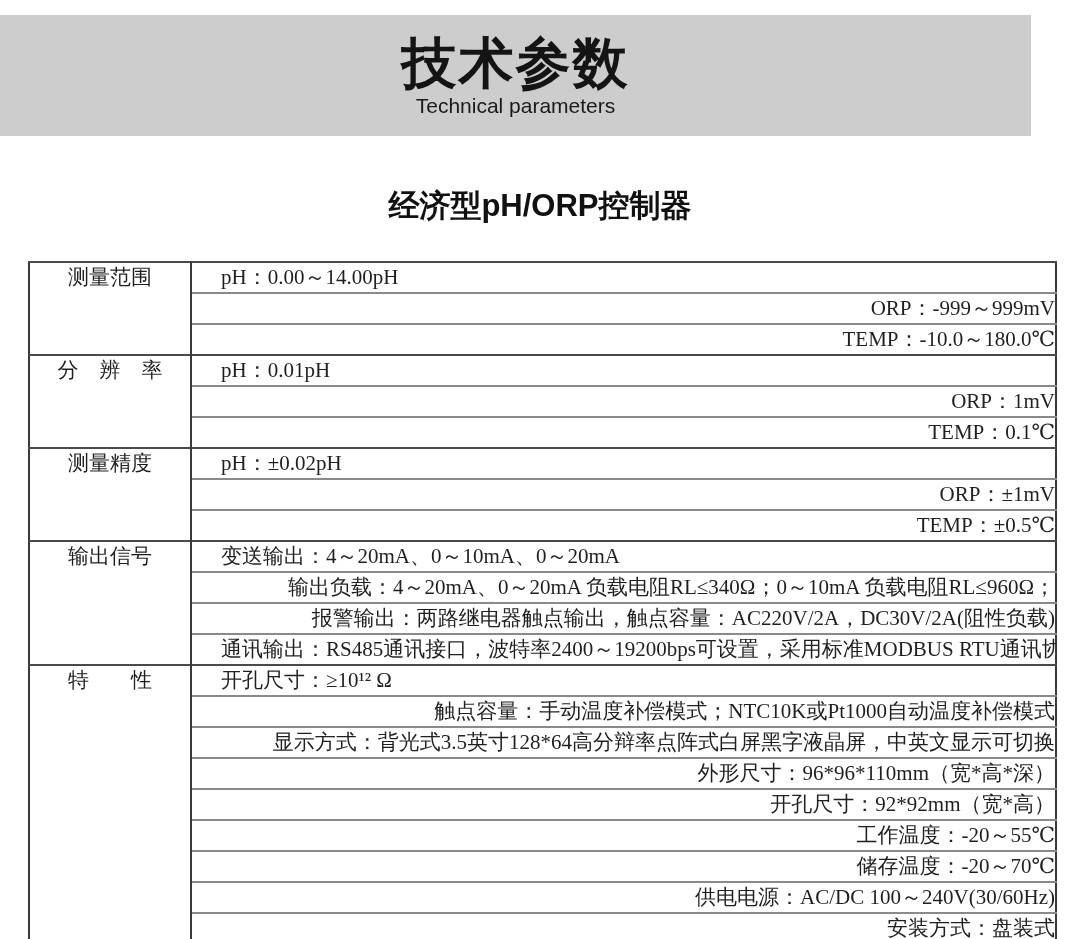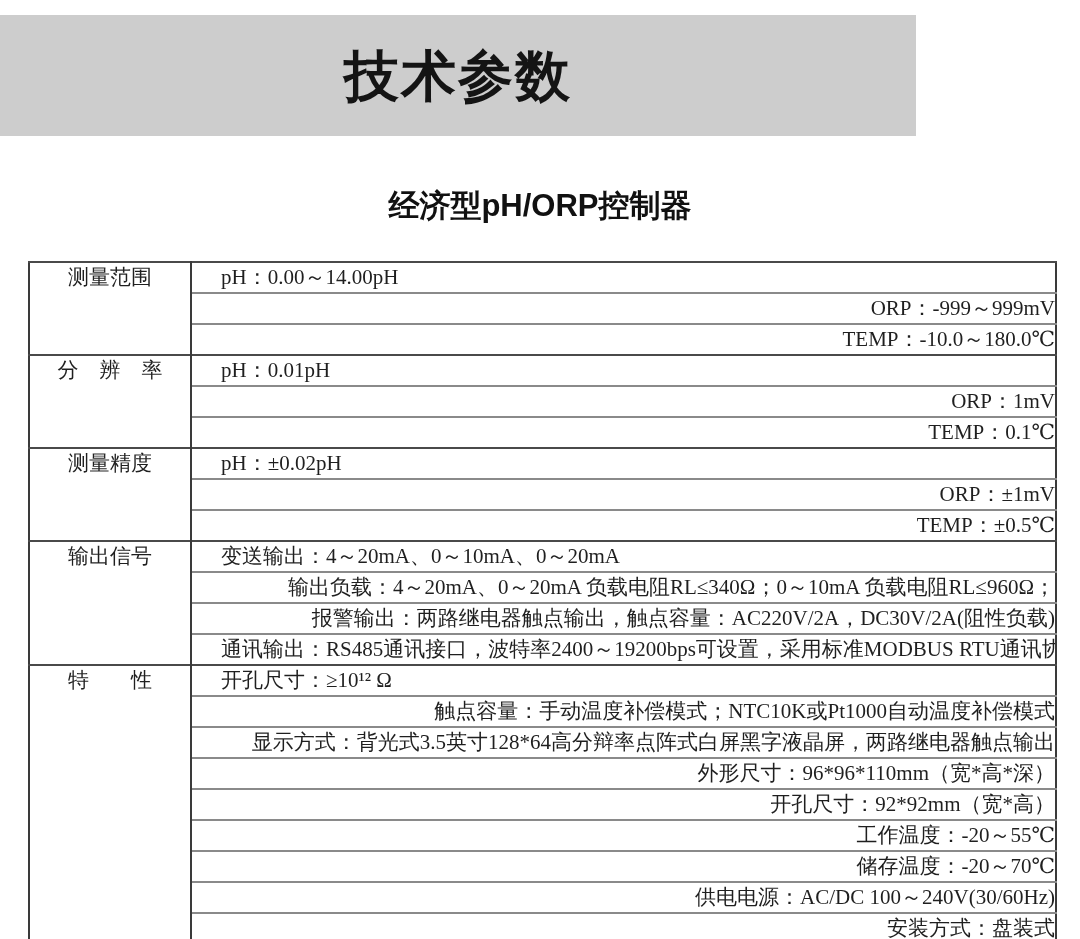--- a/index.html
+++ b/index.html
@@ -9,21 +9,21 @@
     height: 939px;
     background: #ffffff;
     overflow: hidden;
     font-family: "Liberation Sans", sans-serif;
     color: #1c1c1c;
   }
 
   
   .banner {
     margin-top: 15px;
-    width: 916px;
+    width: 1031px;
     height: 121px;
     background: #cdcdcd;
     display: flex;
     flex-direction: column;
     align-items: center;
     justify-content: center;
   }
   .banner-title {
     font-size: 55px;
     line-height: 60px;
@@ -86,20 +86,21 @@
   tr:not(.group-start) > td {
     border-top: 2px solid #8a8a8a;
     text-align: right;
   }
 </style>
 </head>
 <body>
 
 <div class="banner">
   <div class="banner-title">技术参数</div>
+  <div class="banner-subtitle">Technical parameters</div>
 </div>
 
 <div class="page-title">经济型pH/ORP控制器</div>
 
 <table class="spec-table">
   <tbody>
       <tr class="group-start">
         <td class="label-cell" rowspan="3">测量范围</td>
         <td class="value-cell">pH：0.00～14.00pH</td>
       </tr>
@@ -143,21 +144,21 @@
         <td class="value-cell">通讯输出：RS485通讯接口，波特率2400～19200bps可设置，采用标准MODBUS RTU通讯协议</td>
       </tr>
       <tr class="group-start">
         <td class="label-cell" rowspan="9">特　　性</td>
         <td class="value-cell">开孔尺寸：≥10¹² Ω</td>
       </tr>
       <tr>
         <td class="value-cell">触点容量：手动温度补偿模式；NTC10K或Pt1000自动温度补偿模式</td>
       </tr>
       <tr>
-        <td class="value-cell">显示方式：背光式3.5英寸128*64高分辩率点阵式白屏黑字液晶屏，两路继电器触点输出</td>
+        <td class="value-cell">显示方式：背光式3.5英寸128*64高分辩率点阵式白屏黑字液晶屏，中英文显示可切换</td>
       </tr>
       <tr>
         <td class="value-cell">外形尺寸：96*96*110mm（宽*高*深）</td>
       </tr>
       <tr>
         <td class="value-cell">开孔尺寸：92*92mm（宽*高）</td>
       </tr>
       <tr>
         <td class="value-cell">工作温度：-20～55℃</td>
       </tr>

